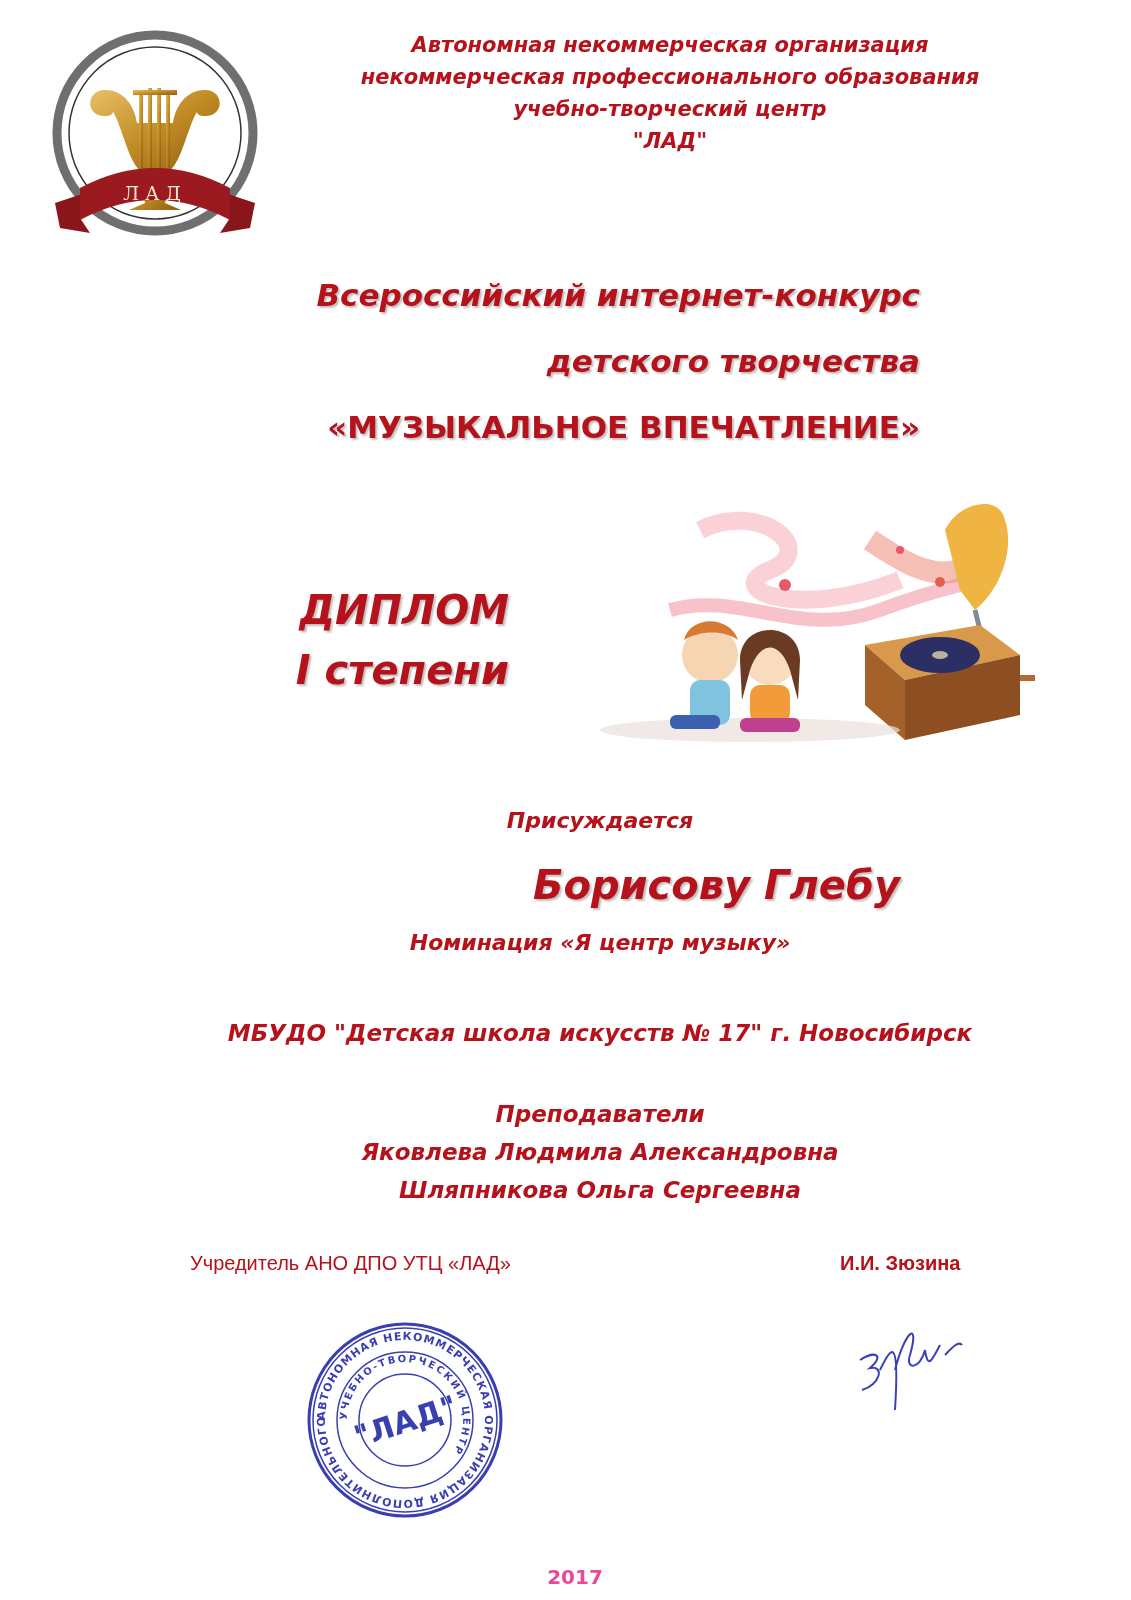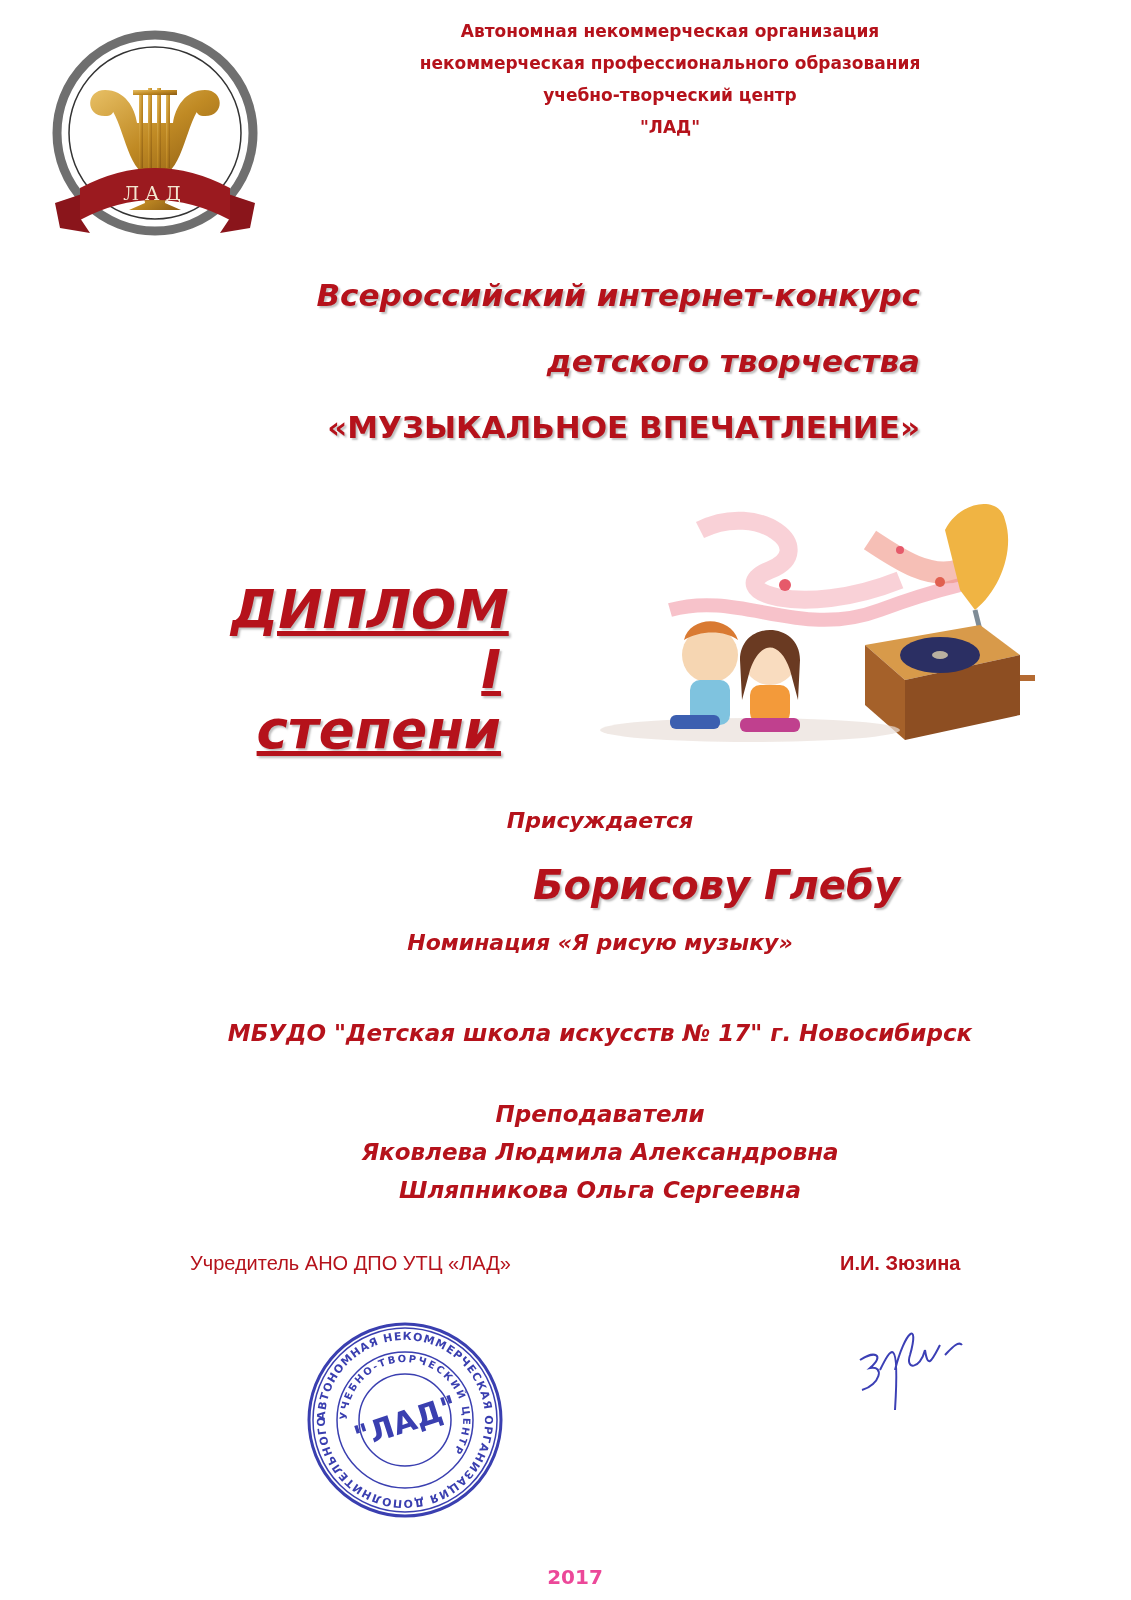--- a/index.html
+++ b/index.html
@@ -6,29 +6,29 @@
     body { width: 1131px; height: 1600px; position: relative; overflow: hidden;
            font-family: "DejaVu Sans", sans-serif; color: #b5121b; }
     .abs { position: absolute; }
     .center { text-align: center; }
     .it { font-style: italic; }
     .b { font-weight: bold; }
     .shadow { text-shadow: 2px 2px 2px rgba(0,0,0,0.25); text-align: right; }
 
     #logo { left: 45px; top: 28px; width: 220px; height: 225px; }
 
-    #org { left: 360px; top: 15px; width: 620px; font-size: 17px; line-height: 32px;
-           font-weight: bold; }
+    #org { left: 360px; top: 29px; width: 620px; font-size: 21px; line-height: 32px;
+           font-weight: bold; font-style: italic; }
 
     #contest { left: 290px; top: 262px; width: 630px; font-size: 31px; font-style: italic;
                font-weight: bold; line-height: 66px; }
     #contest .t3 { font-style: normal; font-weight: bold; font-size: 31px; }
 
-    #diploma { left: 231px; top: 580px; width: 270px; font-size: 53px; font-weight: bold;
-               font-style: italic; line-height: 60px; text-decoration: underline; }
+    #diploma { left: 239px; top: 580px; width: 270px; font-size: 40px; font-weight: bold;
+               font-style: italic; line-height: 60px; }
 
     #illustration { left: 600px; top: 490px; width: 440px; height: 270px; }
 
     #awarded { left: 300px; top: 808px; width: 600px; font-size: 22px; }
     #recipient { left: 300px; top: 862px; width: 600px; font-size: 40px; }
     #nomination { left: 300px; top: 930px; width: 600px; font-size: 22px; }
     #school { left: 180px; top: 1020px; width: 840px; font-size: 23px; }
     #teachers { left: 300px; top: 1095px; width: 600px; font-size: 23px; line-height: 38px; }
 
     #founder { left: 190px; top: 1252px; font-size: 20px; font-weight: normal; font-family: "Liberation Sans", sans-serif; }
@@ -124,21 +124,21 @@
 
     <circle cx="170" cy="168" r="27" fill="#f9dcbf"></circle>
     <path d="M140 170 C140 130 200 130 200 170 L198 210 L190 180 C180 150 160 150 150 180 L142 210 Z" fill="#6a3a22"></path>
     <rect x="150" y="195" width="40" height="38" rx="10" fill="#f39a3a"></rect>
     <rect x="140" y="228" width="60" height="14" rx="6" fill="#c0408e"></rect>
   </svg>
 </div>
 
 <div id="awarded" class="abs center it b">Присуждается</div>
 <div id="recipient" class="abs center it b shadow">Борисову Глебу</div>
-<div id="nomination" class="abs center it b">Номинация «Я рисую музыку»</div>
+<div id="nomination" class="abs center it b">Номинация «Я центр музыку»</div>
 <div id="school" class="abs center it b">МБУДО "Детская школа искусств № 17" г. Новосибирск</div>
 
 <div id="teachers" class="abs center it b">
   <div>Преподаватели</div>
   <div>Яковлева Людмила Александровна</div>
   <div>Шляпникова Ольга Сергеевна</div>
 </div>
 
 <div id="founder" class="abs">Учредитель АНО ДПО УТЦ «ЛАД»</div>
 <div id="signer" class="abs">И.И. Зюзина</div>

